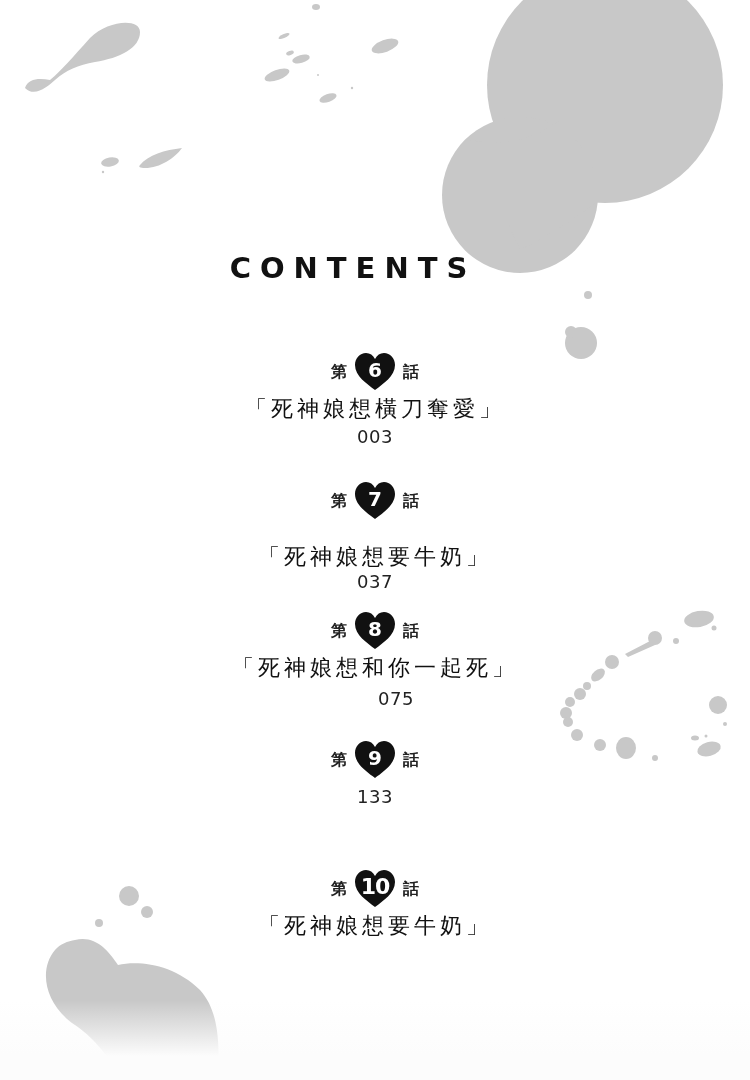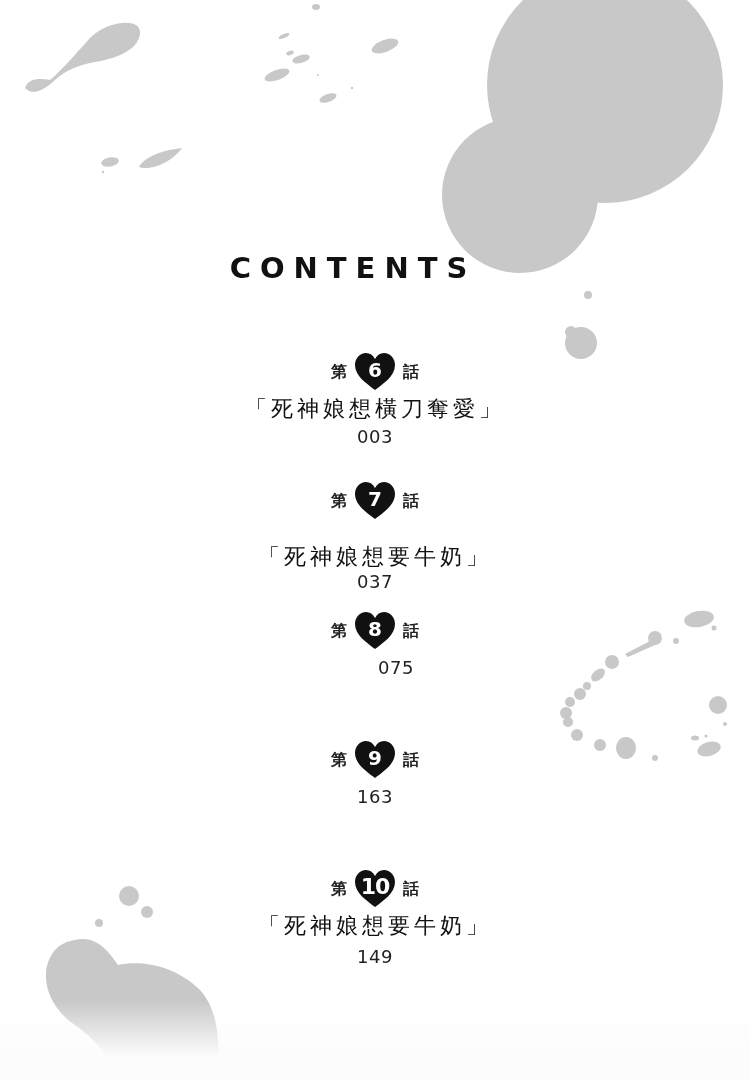--- a/index.html
+++ b/index.html
@@ -210,45 +210,45 @@
     <div class="ep-line">
       <span class="ep-kanji">第</span>
       <span class="heart">
         <svg width="44" height="40" viewBox="0 0 44 40">
             <path d="M22,38 C14,32 2,24 2,13 C2,6 7,1 13,1 C17,1 20,3 22,7 C24,3 27,1 31,1 C37,1 42,6 42,13 C42,24 30,32 22,38 Z" fill="#111111"></path>
           </svg>
         <span class="num">8</span>
       </span>
       <span class="ep-kanji">話</span>
     </div>
+    <div class="title-line">「死神娘想和你一起死」</div>
     <div class="page-num" style="margin-top:6px;margin-left:42px;">075</div>
   </div>
 
   <div class="entry" style="top:740px;">
     <div class="ep-line">
       <span class="ep-kanji">第</span>
       <span class="heart">
         <svg width="44" height="40" viewBox="0 0 44 40">
             <path d="M22,38 C14,32 2,24 2,13 C2,6 7,1 13,1 C17,1 20,3 22,7 C24,3 27,1 31,1 C37,1 42,6 42,13 C42,24 30,32 22,38 Z" fill="#111111"></path>
           </svg>
         <span class="num">9</span>
       </span>
       <span class="ep-kanji">話</span>
     </div>
-    <div class="page-num" style="margin-top:6px;">163</div>
+    <div class="page-num" style="margin-top:6px;">133</div>
   </div>
 
   <div class="entry" style="top:869px;">
     <div class="ep-line">
       <span class="ep-kanji">第</span>
       <span class="heart">
         <svg width="44" height="40" viewBox="0 0 44 40">
             <path d="M22,38 C14,32 2,24 2,13 C2,6 7,1 13,1 C17,1 20,3 22,7 C24,3 27,1 31,1 C37,1 42,6 42,13 C42,24 30,32 22,38 Z" fill="#111111"></path>
           </svg>
         <span class="num two">10</span>
       </span>
       <span class="ep-kanji">話</span>
     </div>
     <div class="title-line">「死神娘想要牛奶」</div>
-    <div class="page-num" style="margin-top:6px;">149</div>
   </div>
 
 </div>
 
 </body></html>

